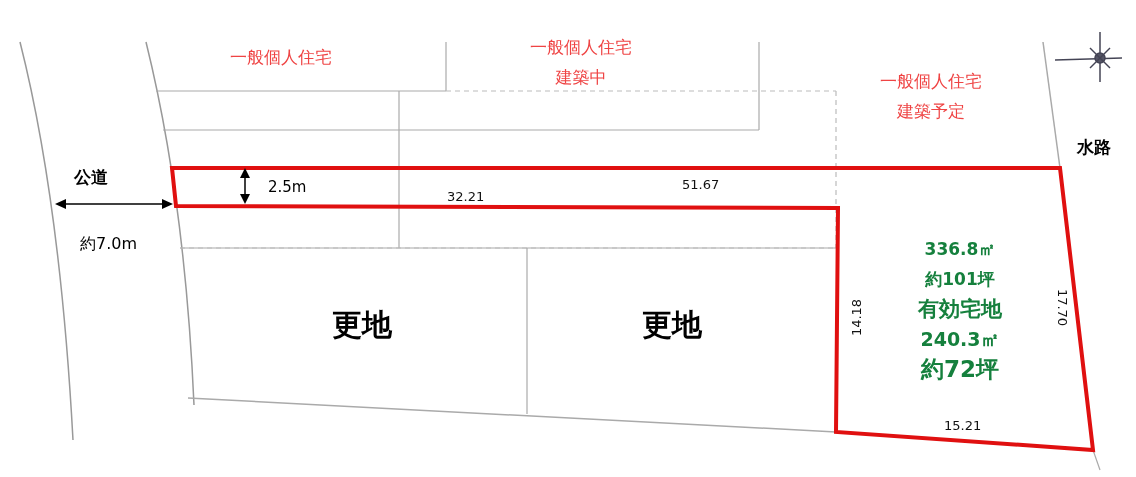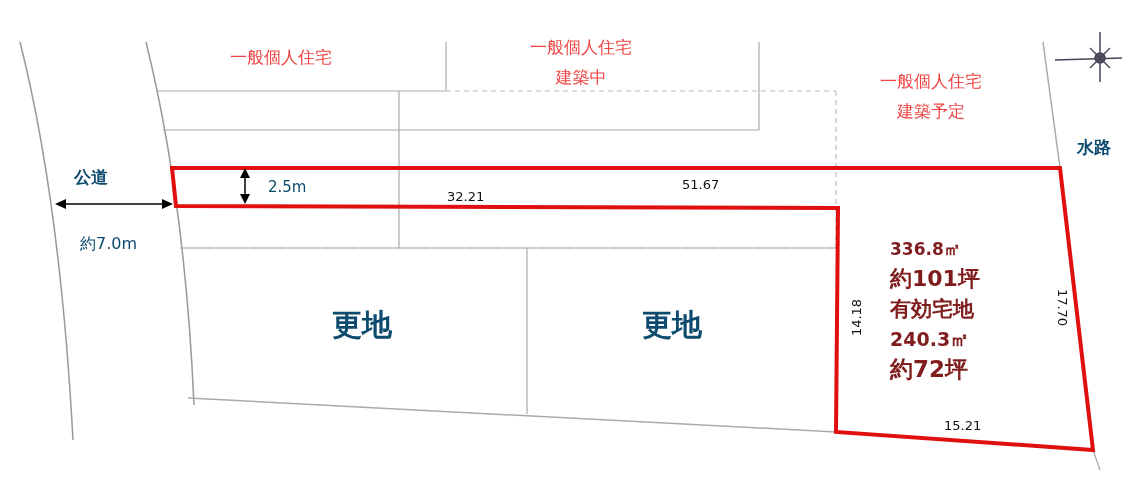--- a/index.html
+++ b/index.html
@@ -1,22 +1,22 @@
 <!DOCTYPE html>
 <html><head>
 <meta charset="utf-8">
 <style>
   html, body { margin: 0; padding: 0; background: #ffffff; }
   body { width: 1136px; height: 477px; position: relative; overflow: hidden;
          font-family: "DejaVu Sans", sans-serif; }
   svg#plan { position: absolute; left: 0; top: 0; }
-  .lbl { position: absolute; color: #0c4a6e; white-space: nowrap; }
+  .lbl { position: absolute; color: #000000; white-space: nowrap; }
   .neighbor { font-size: 17px; text-align: center; line-height: 30px; color:#ef4444; }
   .bold { font-weight: bold; }
-  .red { color: #7f1d1d; font-weight: bold; }
+  .red { color: #15803d; font-weight: bold; text-align: center; }
   .dim { font-size: 13px; color: #111; }
 </style>
 </head>
 <body>
 
 <svg id="plan" width="1136" height="477">
 
   <path d="M20,42 Q60,200 73,440" stroke="#999" stroke-width="1.5" fill="none"></path>
   <path d="M146,42 Q185,200 194,405" stroke="#999" stroke-width="1.5" fill="none"></path>
 
@@ -69,21 +69,21 @@
 
 <div class="lbl" style="left:268px;top:178px;font-size:15px;">2.5m</div>
 <div class="lbl dim" style="left:447px;top:189px;">32.21</div>
 <div class="lbl dim" style="left:682px;top:177px;">51.67</div>
 
 <div class="lbl bold" style="left:332px;top:305px;font-size:30px;">更地</div>
 <div class="lbl bold" style="left:642px;top:305px;font-size:30px;">更地</div>
 
 <div class="lbl red" style="left:890px;top:234px;width:140px;line-height:30px;">
   <div style="font-size:17px;">336.8㎡</div>
-  <div style="font-size:22px;">約101坪</div>
+  <div style="font-size:17px;">約101坪</div>
   <div style="font-size:21px;">有効宅地</div>
   <div style="font-size:19px;">240.3㎡</div>
   <div style="font-size:23px;">約72坪</div>
 </div>
 
 <div class="lbl dim" style="left:838px;top:310px;transform:rotate(-90deg);">14.18</div>
 <div class="lbl dim" style="left:1044px;top:300px;transform:rotate(90deg);">17.70</div>
 <div class="lbl dim" style="left:944px;top:418px;">15.21</div>
 
 </body></html>

